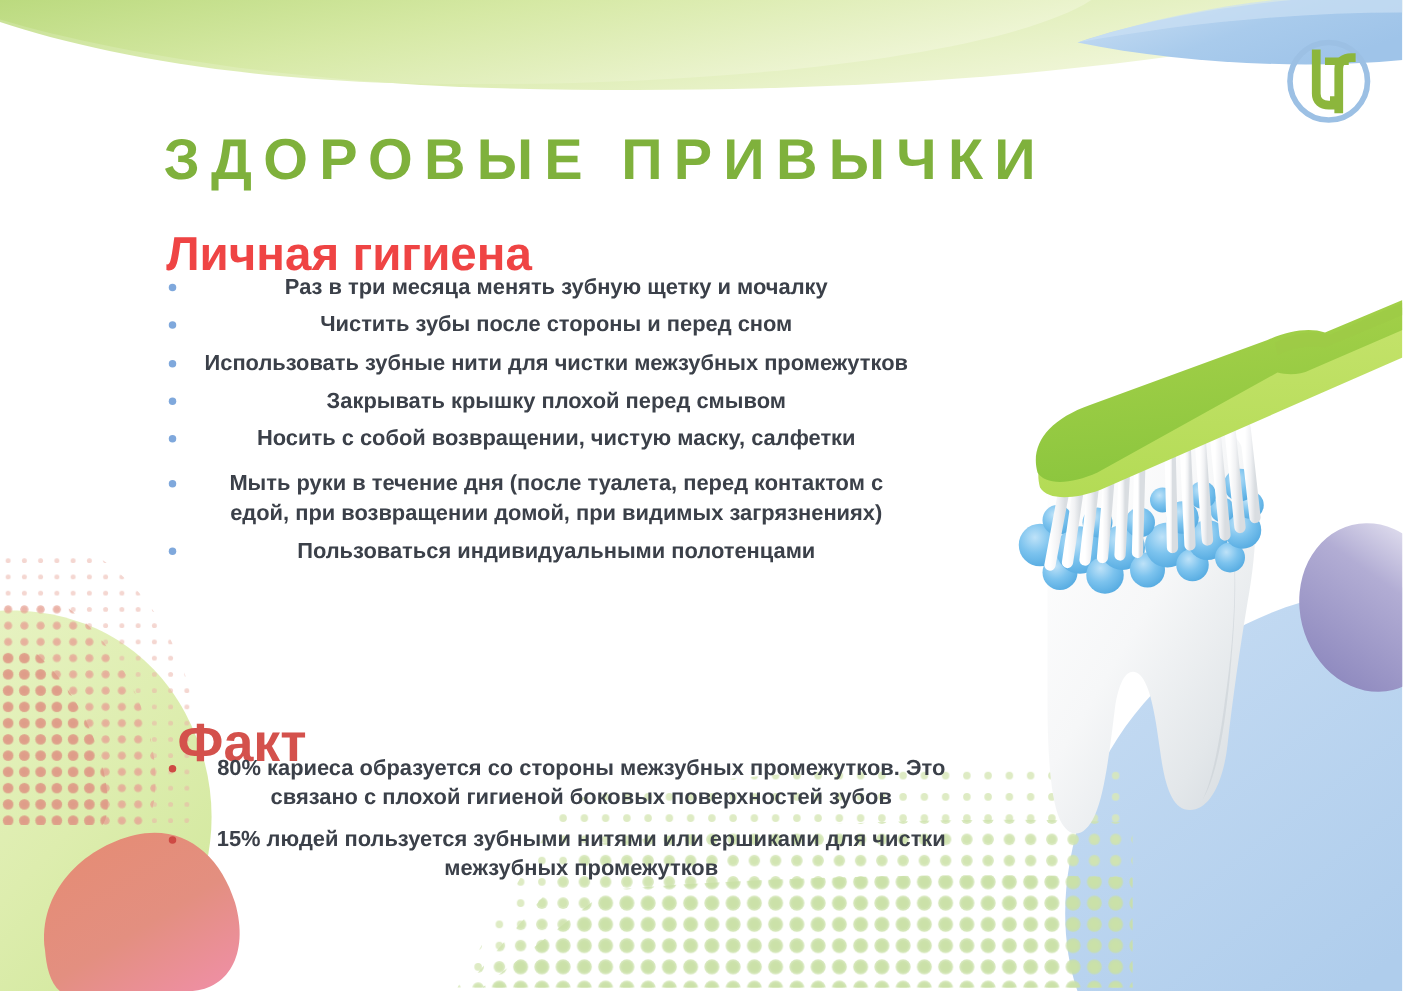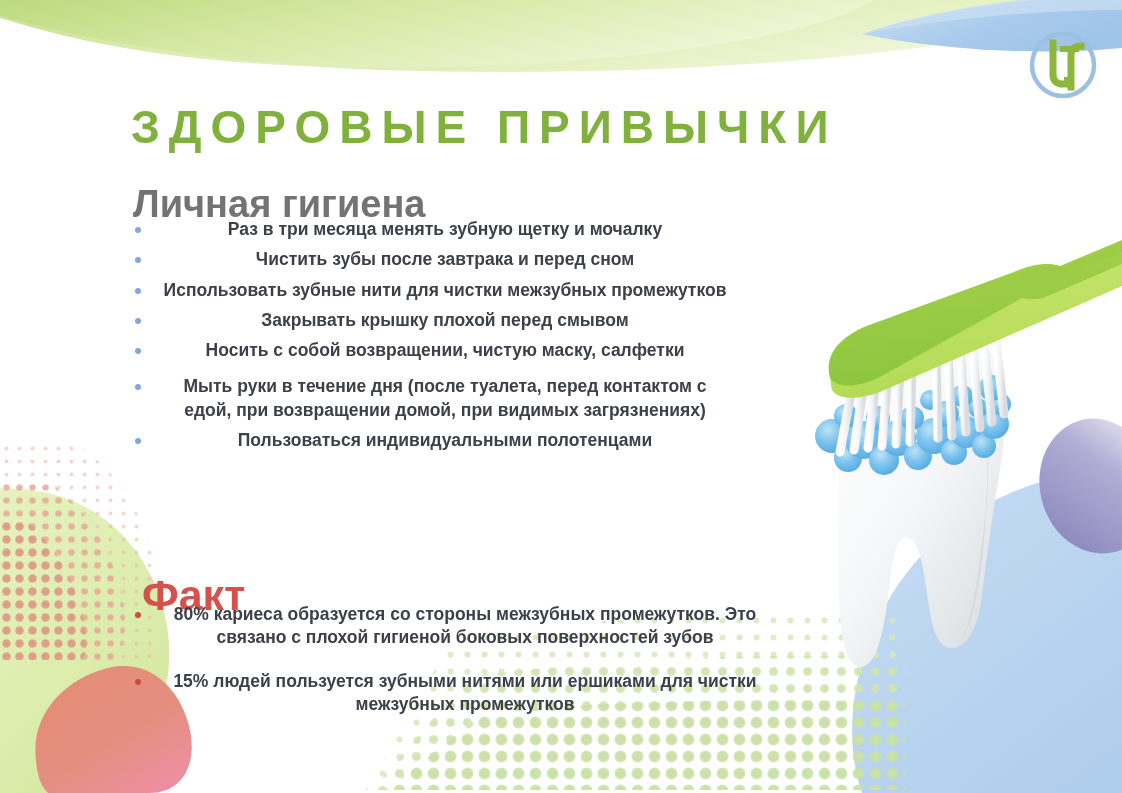--- a/index.html
+++ b/index.html
@@ -47,21 +47,21 @@
     white-space: nowrap;
     line-height: 1.05;
   }
 
   .page-subtitle {
     position: absolute;
     left: 133px;
     top: 152px;
     font-size: 38px;
     font-weight: 700;
-    color: #737373;
+    color: #ef4444;
     line-height: 1.1;
     white-space: nowrap;
   }
 
   .bullet-list {
     position: absolute;
     left: 131px;
     top: 218px;
     width: 600px;
     margin: 0;
@@ -80,21 +80,21 @@
     margin-bottom: 7px;
     font-size: 17.5px;
     font-weight: 700;
     color: #3B4049;
     line-height: 1.33;
   }
   .bullet-item.gap {
     margin-top: 13px;
   }
   .bullet-item.gap2 {
-    margin-top: 20px;
+    margin-top: 10px;
   }
   .bullet-item::before {
     content: "";
     position: absolute;
     left: 4px;
     top: 9px;
     width: 6px;
     height: 6px;
     border-radius: 50%;
     background: #7FA8DC;
@@ -329,21 +329,21 @@
       <path d="M 44 58 L 44 26 C 44 20 48 17 54 17" fill="none" stroke="#8CB63C" stroke-width="7" stroke-linecap="square"></path>
       <path d="M 33 20 L 52 20" fill="none" stroke="#8CB63C" stroke-width="6"></path>
       <path d="M 40 48 L 40 58" fill="none" stroke="#8CB63C" stroke-width="6"></path>
     </svg>
 
     <h1 class="page-title">ЗДОРОВЫЕ ПРИВЫЧКИ</h1>
     <h2 class="page-subtitle">Личная гигиена</h2>
 
     <ul class="bullet-list">
       <li class="bullet-item">Раз в три месяца менять зубную щетку и мочалку</li>
-      <li class="bullet-item">Чистить зубы после завтрака и перед сном</li>
+      <li class="bullet-item">Чистить зубы после стороны и перед сном</li>
       <li class="bullet-item">Использовать зубные нити для чистки межзубных промежутков</li>
       <li class="bullet-item">Закрывать крышку плохой перед смывом</li>
       <li class="bullet-item">Носить с собой возвращении, чистую маску, салфетки</li>
       <li class="bullet-item gap">Мыть руки в течение дня (после туалета, перед контактом с едой, при возвращении домой, при видимых загрязнениях)</li>
       <li class="bullet-item">Пользоваться индивидуальными полотенцами</li>
     </ul>
 
     <h2 class="fact-heading">Факт</h2>
 
     <ul class="bullet-list facts">

